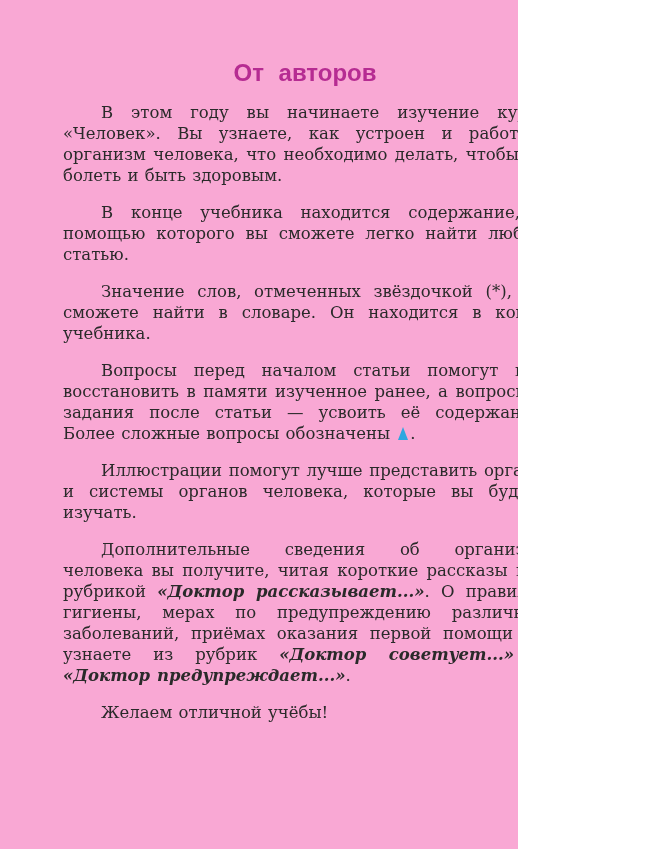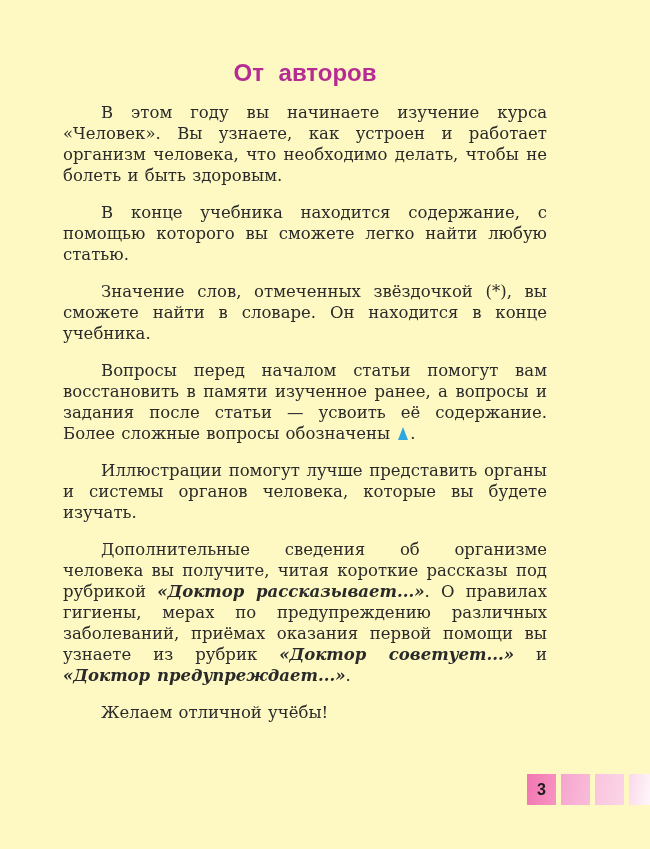--- a/index.html
+++ b/index.html
@@ -1,20 +1,20 @@
 <!DOCTYPE html>
 <html><head>
 <meta charset="utf-8">
 <style>
   html, body { margin: 0; padding: 0; background: #ffffff; }
   .page {
     position: relative;
-    width: 650px;
+    width: 518px;
     height: 849px;
-    background: #fef9c3;
+    background: #f9a8d4;
     overflow: hidden;
     font-family: "DejaVu Serif", serif;
   }
   .content {
     position: absolute;
     left: 47px;
     top: 60px;
     width: 516px;
   }
   .heading {

